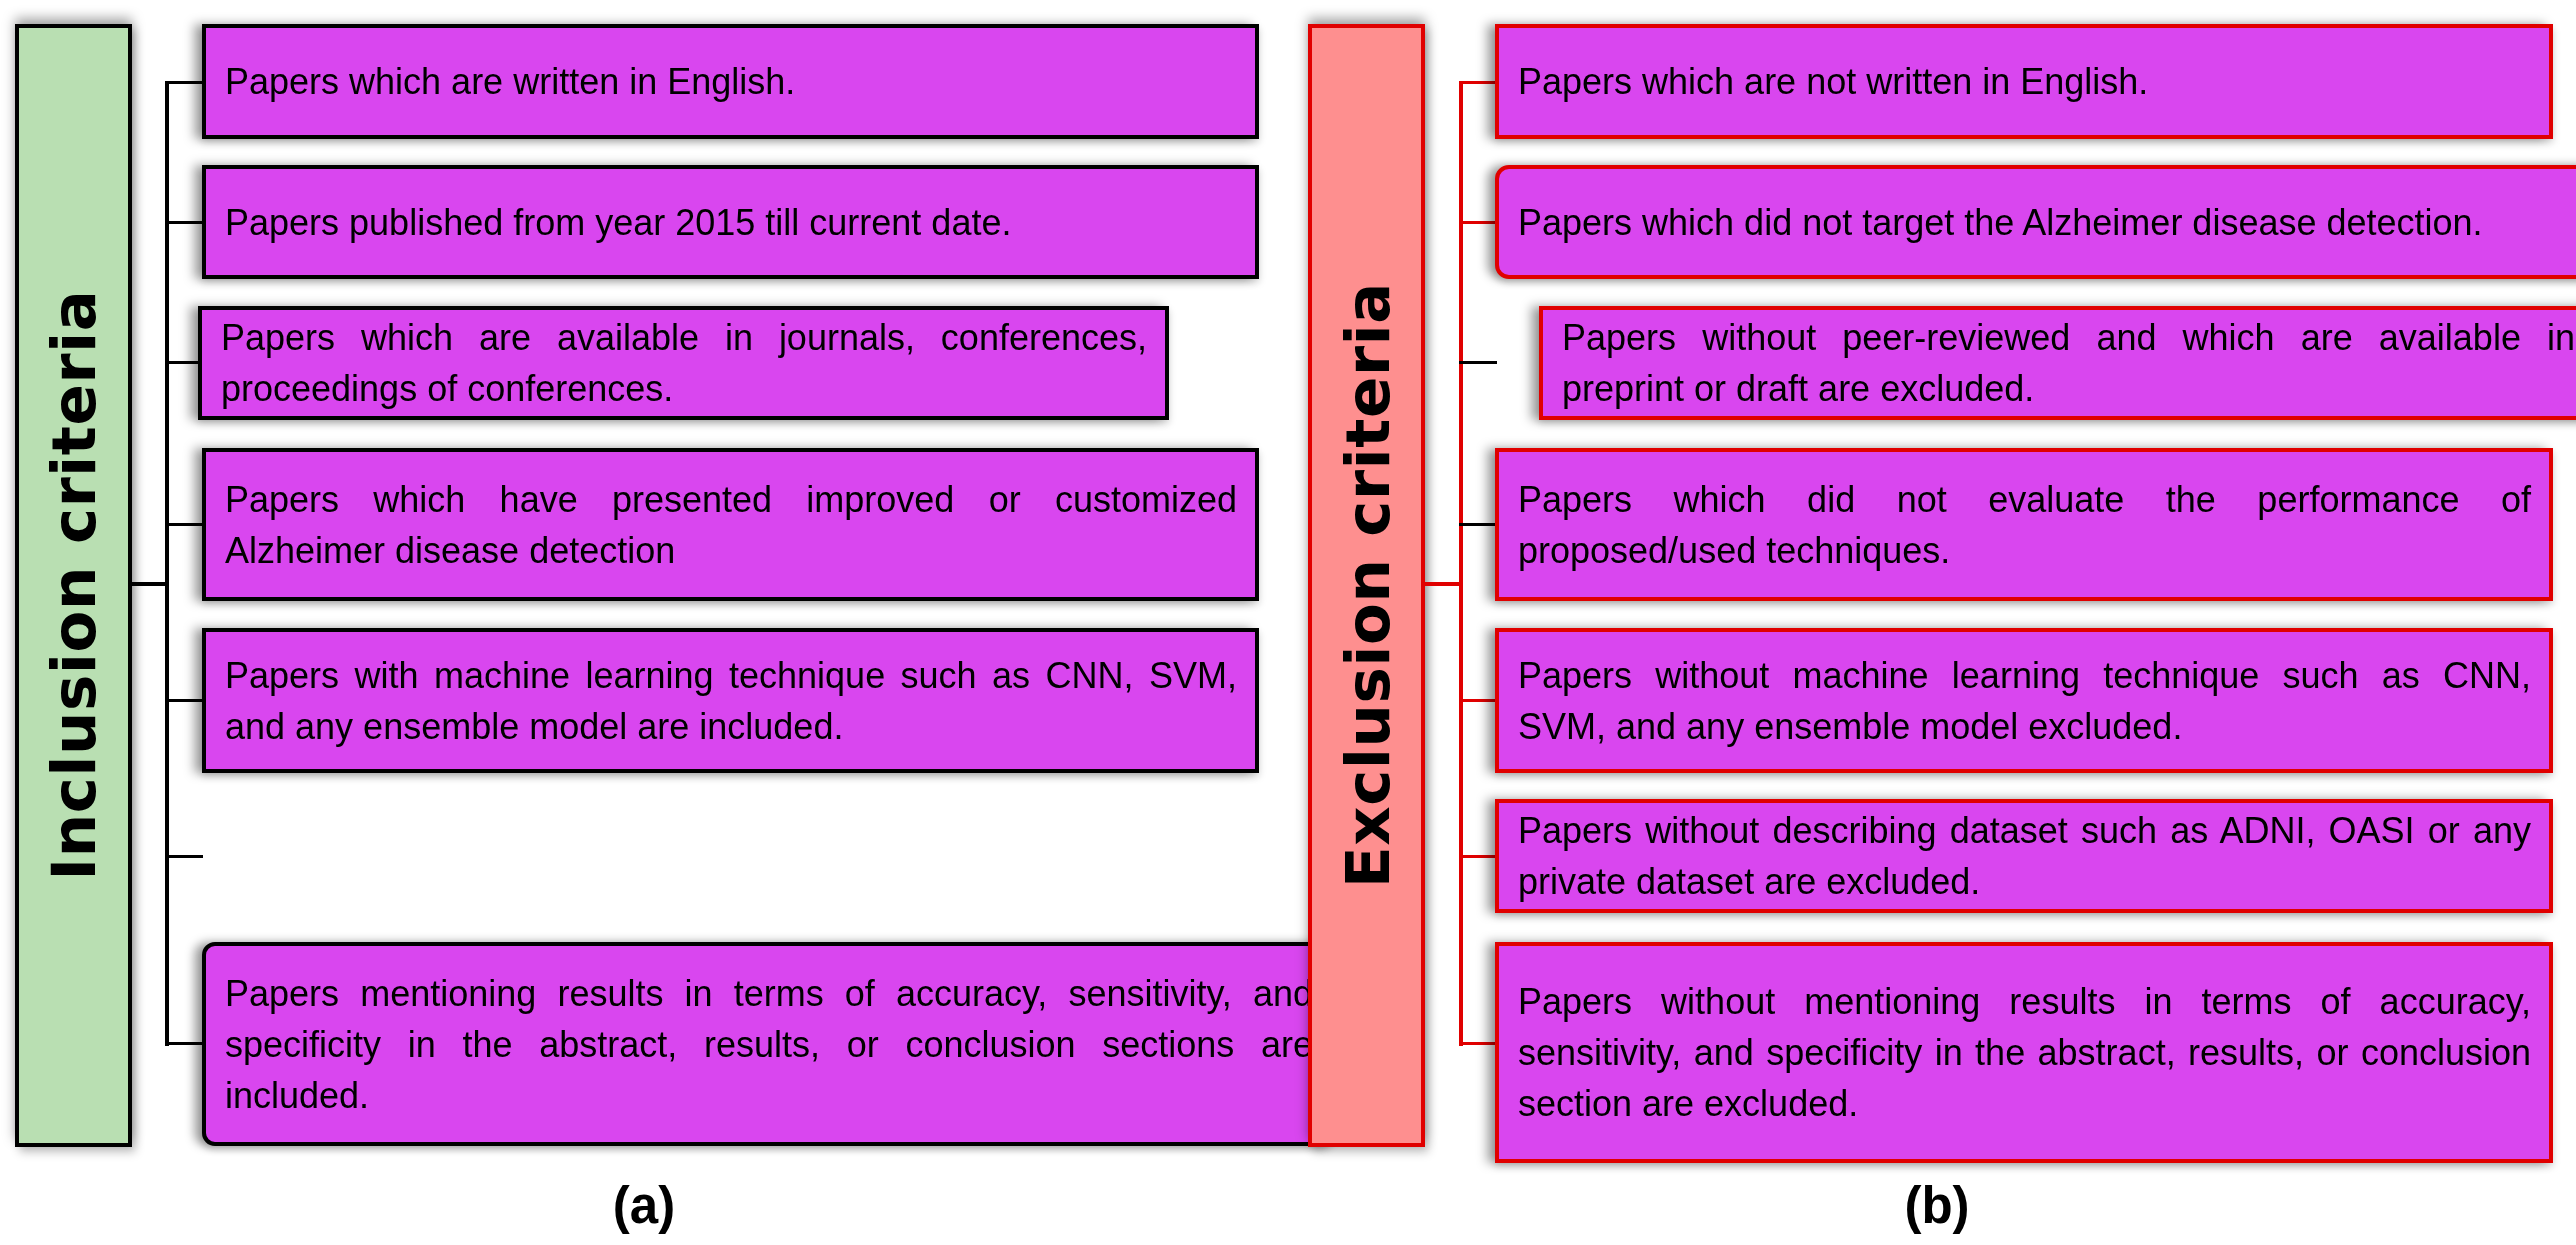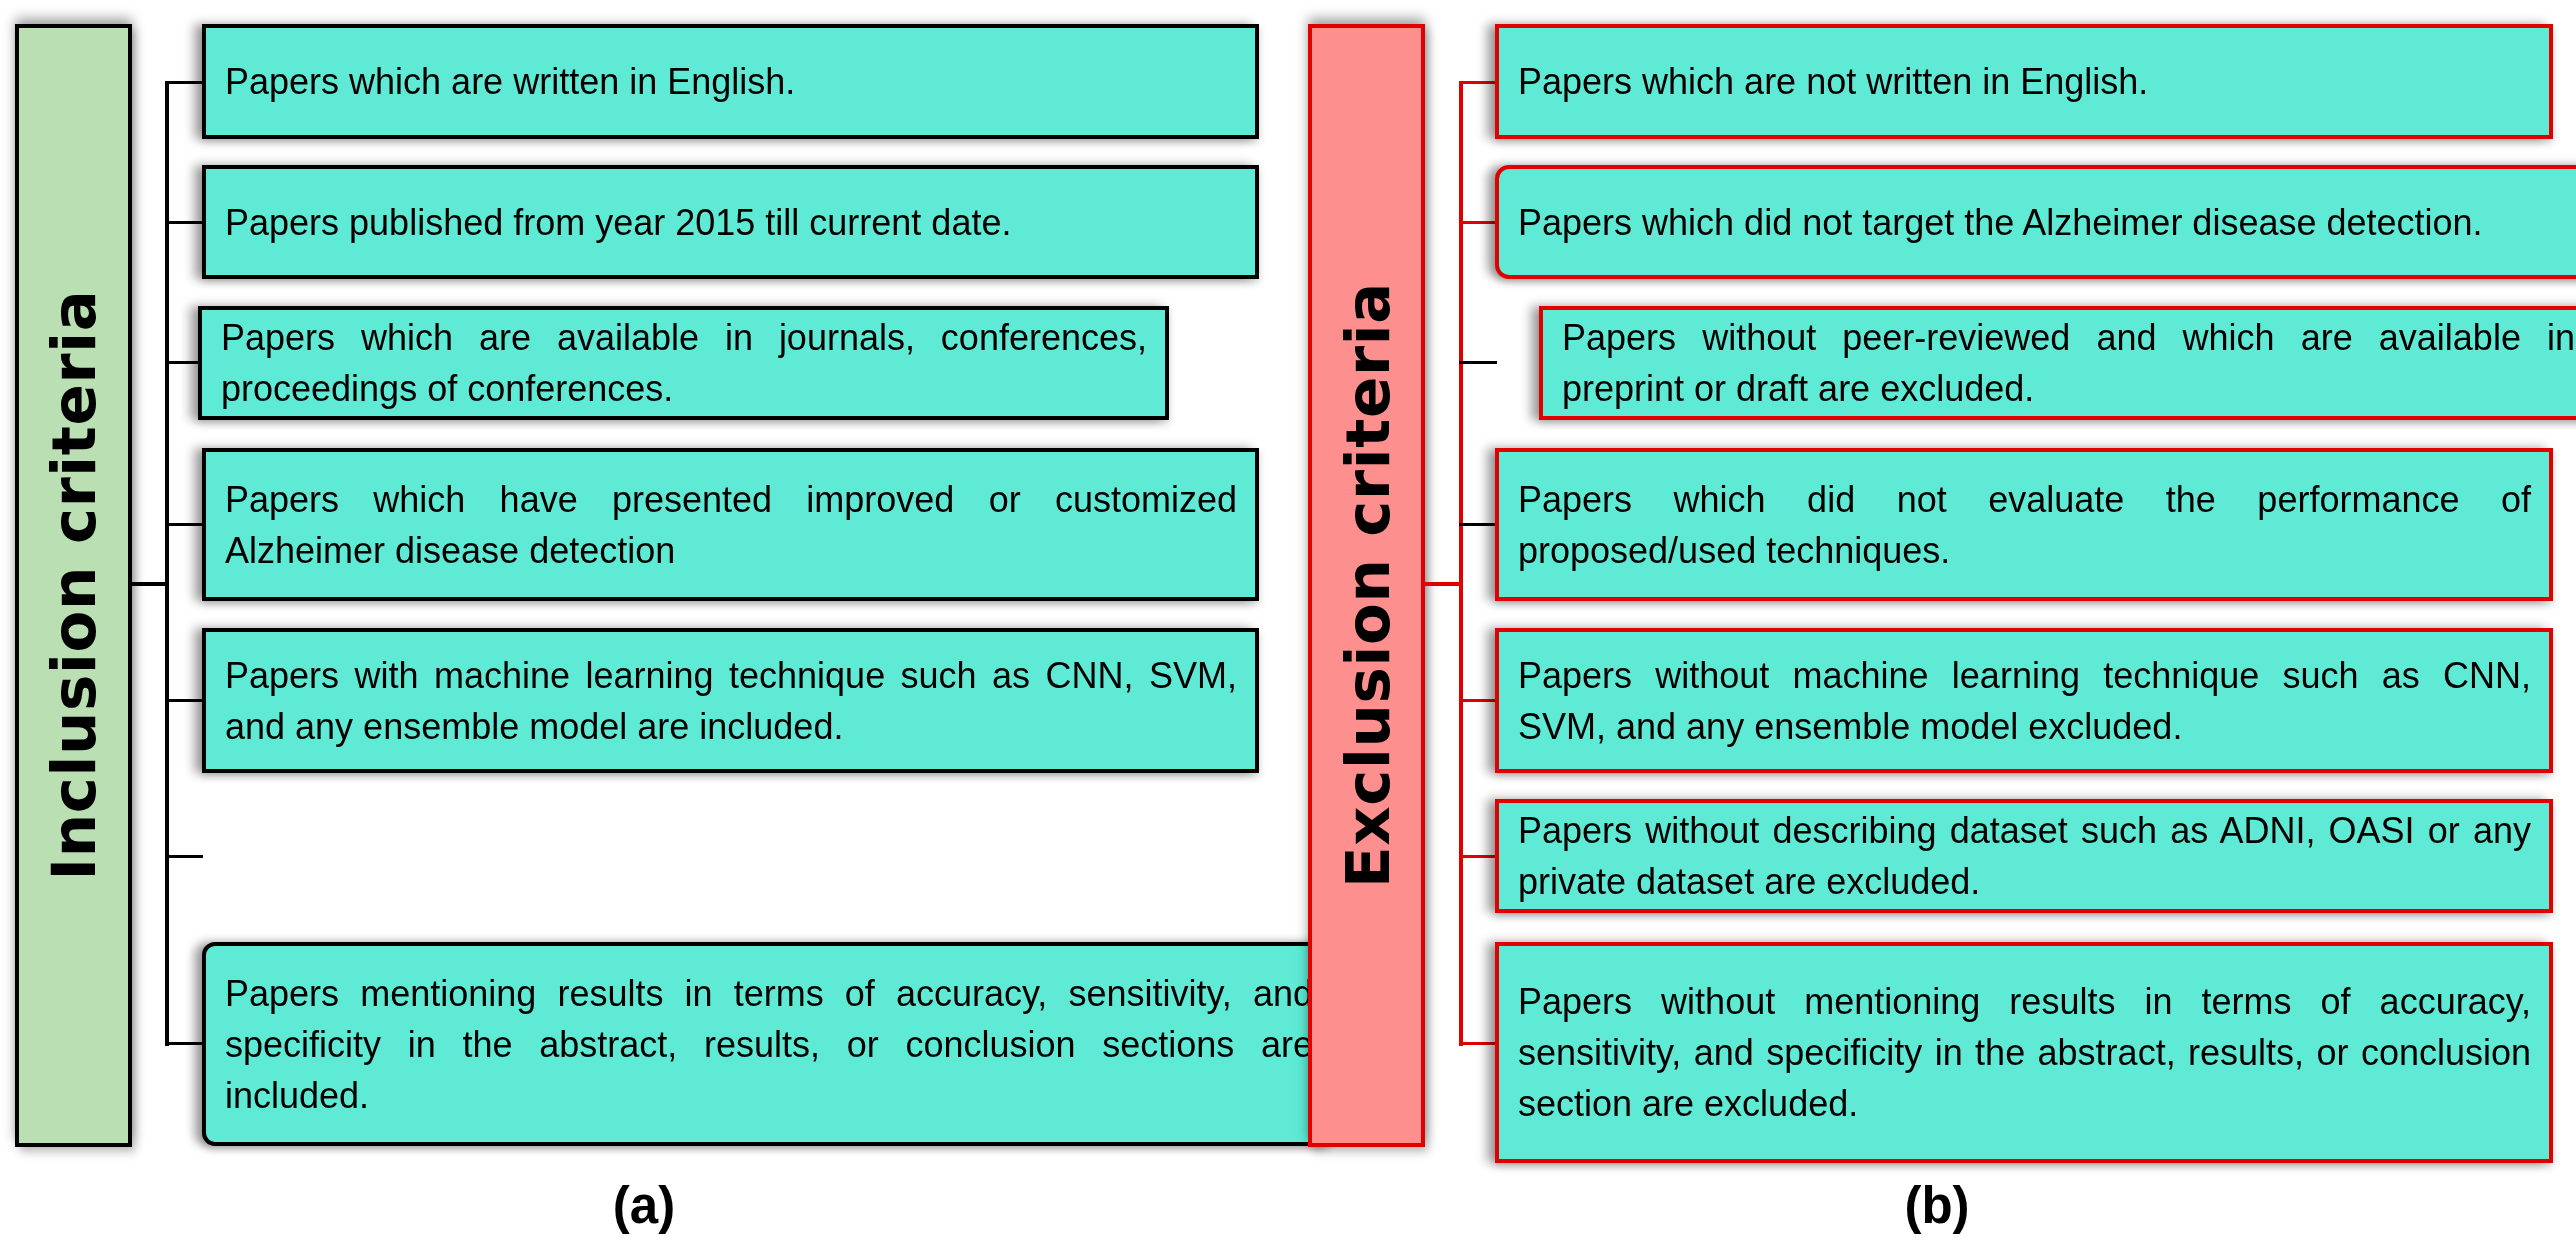--- a/index.html
+++ b/index.html
@@ -6,21 +6,21 @@
     body { width: 2576px; height: 1246px; position: relative; overflow: hidden;
            font-family: "Liberation Sans", "DejaVu Sans", sans-serif; }
     .panel { position: absolute; top: 0; height: 1246px; }
     .title-bar { position: absolute; top: 23.5px; height: 1123px; width: 117px;
                  box-sizing: border-box; border: 4.4px solid; box-shadow: 0 -6.3px 11.4px rgba(0,0,0,0.35), 3.8px 5px 9px rgba(0,0,0,0.25); }
     .title-bar .title-text { position: absolute; left: 50%; top: 50%;
                  transform: translate(-50%, -50%) rotate(-90deg);
                  white-space: nowrap; font-weight: bold; font-size: 61px; color: #000;
                  font-family: "DejaVu Sans", sans-serif; letter-spacing: 0.6px; }
     .trunk { position: absolute; }
-    .box { position: absolute; box-sizing: border-box; border: 4.4px solid; background: #5eead4;
+    .box { position: absolute; box-sizing: border-box; border: 4.4px solid; background: #d946ef;
            box-shadow: -7.6px 0 10px rgba(0,0,0,0.35), 0 3.8px 7.6px rgba(0,0,0,0.18);
            display: flex; align-items: center; padding: 0 18px 0 19px; }
     .box .box-text { font-size: 36px; line-height: 51px; color: #000; text-align: justify;
                      text-align-last: left; width: 100%; font-family: "Liberation Sans", sans-serif; }
     .caption { position: absolute; top: 1176px; font-weight: bold; font-size: 51px; color: #000;
                transform: translateX(-50%); font-family: "Liberation Sans", sans-serif; }
   </style>
 </head>
 <body>
 

